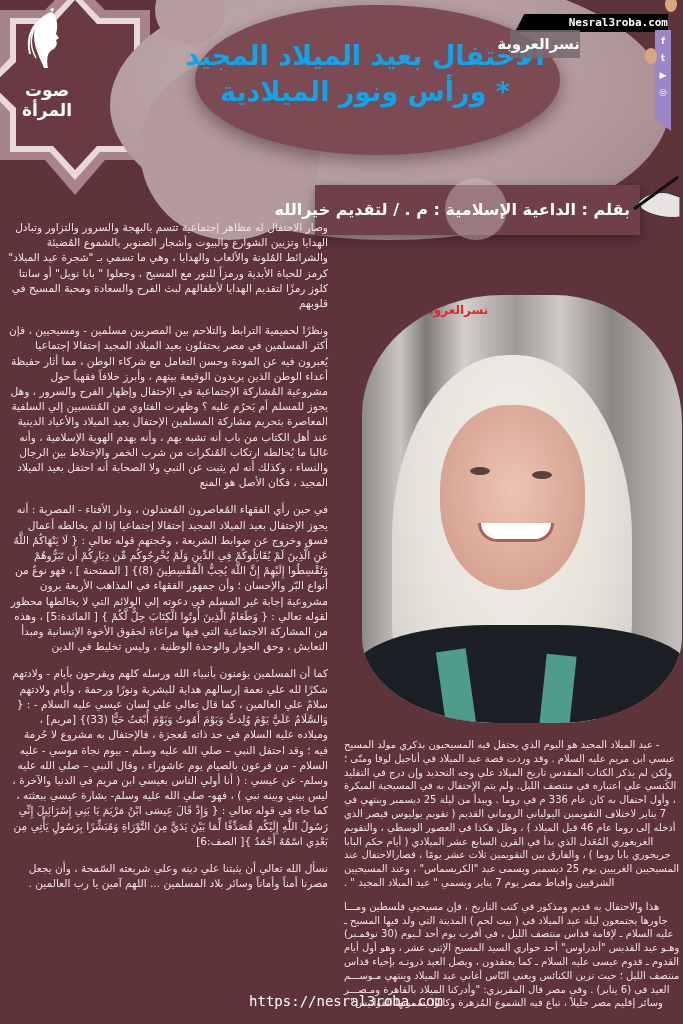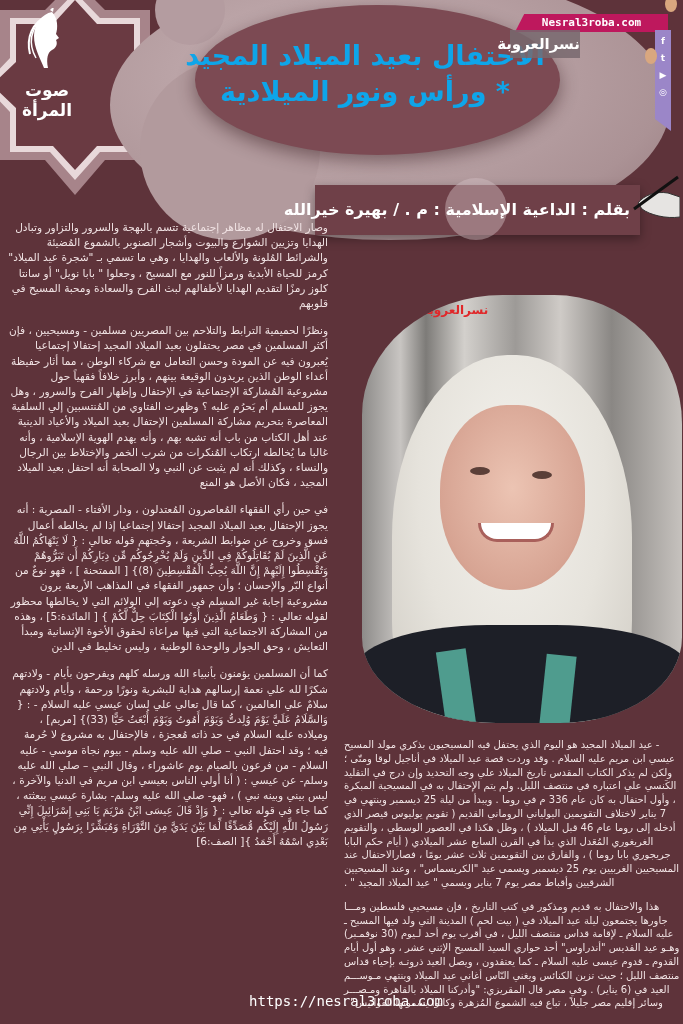--- a/index.html
+++ b/index.html
@@ -7,21 +7,21 @@
   .abs{position:absolute;}
   
   .star-bg{left:-20px;top:-20px;width:190px;height:230px;}
   .blob-light{left:110px;top:-30px;width:560px;height:270px;border-radius:50%;background:radial-gradient(ellipse at 40% 40%,#c9b4b7 0%,#ab9295 70%,#8f7276 100%);}
   .blob-circle{left:140px;top:60px;width:180px;height:180px;border-radius:50%;background:#b29a9d;}
   .oval{left:195px;top:5px;width:365px;height:150px;border-radius:50%;background:#7c4a53;box-shadow:0 6px 18px rgba(40,10,15,.45);}
   .small-circle{left:155px;top:-25px;width:70px;height:70px;border-radius:50%;background:#b49ca0;}
   .title{left:160px;top:38px;width:410px;text-align:center;color:#0ea5e9;font-weight:bold;font-size:27px;line-height:36px;direction:rtl;font-family:"DejaVu Sans",sans-serif;}
   .logo-block{left:8px;top:8px;width:78px;height:100px;text-align:center;color:#fff;}
   .logo-text{font-size:17px;font-weight:bold;direction:rtl;display:block;margin-top:6px;}
-  .url-banner{left:515px;top:14px;width:153px;height:18px;background:#be185d;color:#fff;font-weight:bold;font-size:11px;line-height:18px;text-align:center;font-family:"DejaVu Sans Mono",monospace;clip-path:polygon(6% 0,100% 0,100% 100%,0 100%);}
+  .url-banner{left:515px;top:14px;width:153px;height:18px;background:#000000;color:#fff;font-weight:bold;font-size:11px;line-height:18px;text-align:right;font-family:"DejaVu Sans Mono",monospace;clip-path:polygon(6% 0,100% 0,100% 100%,0 100%);}
   .brand-badge{left:510px;top:30px;width:70px;height:28px;background:rgba(120,105,110,.85);color:#fff;font-weight:bold;font-size:15px;line-height:28px;text-align:center;direction:rtl;}
   .social-bar{left:655px;top:30px;width:16px;height:95px;background:#9b86c8;clip-path:polygon(0 0,100% 0,100% 100%,0 88%);display:flex;flex-direction:column;align-items:center;padding-top:6px;gap:7px;}
   .social-bar span{color:#fff;font-size:9px;line-height:10px;font-weight:bold;}
   .leaf{width:12px;height:16px;border-radius:50%;background:#d9a77f;}
   .author-bar{left:315px;top:185px;width:325px;height:50px;background:#6f4048;box-shadow:0 4px 10px rgba(0,0,0,.35);}
   .author-glow{left:445px;top:178px;width:62px;height:62px;border-radius:50%;background:rgba(210,190,195,.45);}
   .author-text{left:318px;top:195px;width:312px;color:#fff;font-weight:bold;font-size:16px;line-height:30px;direction:rtl;text-align:right;white-space:nowrap;}
   .pen{left:630px;top:175px;width:50px;height:45px;}
   .photo{left:362px;top:295px;width:320px;height:428px;border-radius:44% 40% 38% 42% / 28% 30% 20% 20%;background:linear-gradient(90deg,#8d8b89 0%,#c8c5c2 12%,#7d7b78 20%,#d3d0cc 32%,#9d9a97 48%,#cfcbc7 62%,#8a8784 78%,#c6c2be 100%);overflow:hidden;}
   .hijab{left:30px;top:60px;width:240px;height:380px;border-radius:48% 48% 30% 30%;background:radial-gradient(ellipse at 50% 35%,#f3f1ec 0%,#e6e3dc 55%,#cfcbc3 100%);}
@@ -76,21 +76,21 @@
   <span>f</span>
   <span>t</span>
   <span>▶</span>
   <span>◎</span>
 </div>
 <div class="abs leaf" style="left:665px;top:-4px;"></div>
 <div class="abs leaf" style="left:645px;top:48px;"></div>
 
 <div class="abs author-bar"></div>
 <div class="abs author-glow"></div>
-<div class="abs author-text">بقلم : الداعية الإسلامية : م . / بهيرة خيرالله</div>
+<div class="abs author-text">بقلم : الداعية الإسلامية : م . / لتقديم خيرالله</div>
 <svg class="abs pen" viewBox="0 0 50 45">
   <path d="M8 28 C 14 20, 26 16, 38 18 L 50 22 L 50 42 C 36 44, 20 40, 12 34 Z" fill="#e6e4e2" stroke="#333" stroke-width="1"></path>
   <line x1="4" y1="34" x2="48" y2="2" stroke="#111" stroke-width="3"></line>
 </svg>
 
 <div class="abs photo">
   <div class="abs photo-brand"><span>نسرالعروبة</span></div>
   <div class="abs hijab"></div>
   <div class="abs face">
     <div class="abs eye" style="left:30px;top:62px;"></div>
@@ -100,20 +100,21 @@
   <div class="abs dress"></div>
   <div class="abs trim"></div>
   <div class="abs trim2"></div>
 </div>
 
 <div class="abs col-left">
   <p>وصار الاحتفال له مظاهر إجتماعية تتسم بالبهجة والسرور والتزاور وتبادل الهدايا وتزيين الشوارع والبيوت وأشجار الصنوبر بالشموع المُضيئة والشرائط المُلونة والألعاب والهدايا ، وهي ما تسمي بـ "شجرة عيد الميلاد" كرمز للحياة الأبدية ورمزاً للنور مع المسيح ، وجعلوا " بابا نويل" أو سانتا كلوز رمزًا لتقديم الهدايا لأطفالهم لبث الفرح والسعادة ومحبة المسيح في قلوبهم</p>
   <p>ونظرًا لحميمية الترابط والتلاحم بين المصريين مسلمين - ومسيحيين ، فإن أكثر المسلمين في مصر يحتفلون بعيد الميلاد المجيد إحتفالا إجتماعيا يُعبرون فيه عن المودة وحسن التعامل مع شركاء الوطن ، مما أثار حفيظة أعداء الوطن الذين يريدون الوقيعة بينهم ، وأبرز خلافاً فقهياً حول مشروعية المُشاركة الإجتماعية في الإحتفال وإظهار الفرح والسرور ، وهل يجوز للمسلم أم يَحرُم عليه ؟ وظهرت الفتاوي من المُنتسبين إلي السلفية المعاصرة بتحريم مشاركة المسلمين الإحتفال بعيد الميلاد والأعياد الدينية عند أهل الكتاب من باب أنه تشبه بهم ، وأنه يهدم الهوية الإسلامية ، وأنه غالبا ما يُخالطه ارتكاب المُنكرات من شرب الخمر والإختلاط بين الرجال والنساء ، وكذلك أنه لم يثبت عن النبي ولا الصحابة أنه احتفل بعيد الميلاد المجيد ، فكان الأصل هو المنع</p>
   <p>في حين رأي الفقهاء المُعاصرون المُعتدلون ، ودار الأفتاء - المصرية : أنه يجوز الإحتفال بعيد الميلاد المجيد إحتفالا إجتماعيا إذا لم يخالطه أعمال فسق وخروج عن ضوابط الشريعة ، وحُجتهم قوله تعالي : { لَا يَنْهَاكُمُ اللَّهُ عَنِ الَّذِينَ لَمْ يُقَاتِلُوكُمْ فِي الدِّينِ وَلَمْ يُخْرِجُوكُم مِّن دِيَارِكُمْ أَن تَبَرُّوهُمْ وَتُقْسِطُوا إِلَيْهِمْ إِنَّ اللَّهَ يُحِبُّ الْمُقْسِطِينَ (8)} [ الممتحنة ] ، فهو نوعٌ من أنواع البّر والإحسان ؛ وأن جمهور الفقهاء في المذاهب الأربعة يرون مشروعية إجابة غير المسلم في دعوته إلي الولائم التي لا يخالطها محظور لقوله تعالي : { وَطَعَامُ الَّذِينَ أُوتُوا الْكِتَابَ حِلٌّ لَّكُمْ } [ المائدة:5] ، وهذه من المشاركة الاجتماعية التي فيها مراعاة لحقوق الأخوة الإنسانية ومبدأ التعايش ، وحق الجوار والوحدة الوطنية ، وليس تخليط في الدين</p>
   <p>كما أن المسلمين يؤمنون بأنبياء الله ورسله كلهم ويفرحون بأيام - ولادتهم شكرًا لله علي نعمة إرسالهم هداية للبشرية ونورًا ورحمة ، وأيام ولادتهم سلامٌ علي العالمين ، كما قال تعالي علي لسان عيسي عليه السلام - : { وَالسَّلَامُ عَلَيَّ يَوْمَ وُلِدتُّ وَيَوْمَ أَمُوتُ وَيَوْمَ أُبْعَثُ حَيًّا (33)} [مريم] ، وميلاده عليه السلام في حد ذاته مُعجزة ، فالإحتفال به مشروع لا حُرمة فيه ؛ وقد احتفل النبي – صلي الله عليه وسلم - بيوم نجاة موسي - عليه السلام - من فرعون بالصيام يوم عاشوراء ، وقال النبي – صلي الله عليه وسلم- عن عيسي : ( أنا أولي الناس بعيسي ابن مريم في الدنيا والآخرة ، ليس بيني وبينه نبي ) ، فهو- صلي الله عليه وسلم- بشارة عيسي ببعثته ، كما جاء في قوله تعالي : { وَإِذْ قَالَ عِيسَى ابْنُ مَرْيَمَ يَا بَنِي إِسْرَائِيلَ إِنِّي رَسُولُ اللَّهِ إِلَيْكُم مُّصَدِّقًا لِّمَا بَيْنَ يَدَيَّ مِنَ التَّوْرَاةِ وَمُبَشِّرًا بِرَسُولٍ يَأْتِي مِن بَعْدِي اسْمُهُ أَحْمَدُ }[ الصف:6]</p>
+  <p>نسأل الله تعالي أن يثبتنا علي دينه وعلي شريعته السّمحة ، وأن يجعل مصرنا أمناً وأماناً وسائر بلاد المسلمين ... اللهم آمين يا رب العالمين .</p>
 </div>
 
 <div class="abs col-right">
   <p>- عيد الميلاد المجيد هو اليوم الذي يحتفل فيه المسيحيون بذكري مولد المسيح عيسي ابن مريم عليه السلام . وقد وردت قصة عيد الميلاد في أناجيل لوقا ومتّى ؛ ولكن لم يذكر الكتاب المقدس تاريخ الميلاد علي وجه التحديد وإن درج في التقليد الكَنسي علي اعتباره في منتصف الليل. ولم يتم الإحتفال به في المسيحية المبكرة ، وأول احتفال به كان عام 336 م في روما . ويبدأ من ليلة 25 ديسمبر وينتهي في 7 يناير لاختلاف التقويمين اليولياني الروماني القديم ( تقويم يوليوس قيصر الذي أدخله إلى روما عام 46 قبل الميلاد ) ، وظل هكذا في العصور الوسطي ، والتقويم الغريغوري المُعَدل الذي بدأ في القرن السابع عشر الميلادي ( أيام حكم البابا جريجوري بابا روما ) ، والفارق بين التقويمين ثلاث عشر يومًا ، فصارالاحتفال عند المسيحيين الغربيين يوم 25 ديسمبر ويسمى عيد "الكريسماس" ، وعند المسيحيين الشرقيين وأقباط مصر يوم 7 يناير ويسمي " عيد الميلاد المجيد " .</p>
   <p>هذا والاحتفال به قديم ومذكور في كتب التاريخ ، فإن مسيحيي فلسطين ومـــا جاورها يجتمعون ليلة عيد الميلاد في ( بيت لحم ) المدينة التي ولد فيها المسيح ـ عليه السلام ـ لإقامة قداس منتصف الليل ، في أقرب يوم أحد لـيوم (30 نوفمـبر) وهـو عيد القديس "أندراوس" أحد حواري السيد المسيح الإثني عشر ، وهو أول أيام القدوم ـ قدوم عيسى عليه السلام ـ كما يعتقدون ، ويصل العيد ذروتـه بإحياء قداس منتصف الليل ؛ حيث تزين الكنائس ويغني النّاس أغاني عيد الميلاد وينتهي مـوســـم العيد في (6 يناير) . وفي مصر قال المقريزي: "وأدركنا الميلاد بالقاهرة ومـصـــر وسائر إقليم مصر جليلاً ، تباع فيه الشموع المُزهرة وكانوا يسمونها الفوانيس" .</p>
 </div>
 
 <div class="abs footer-url">https://nesral3roba.com</div>
 
 </body></html>

